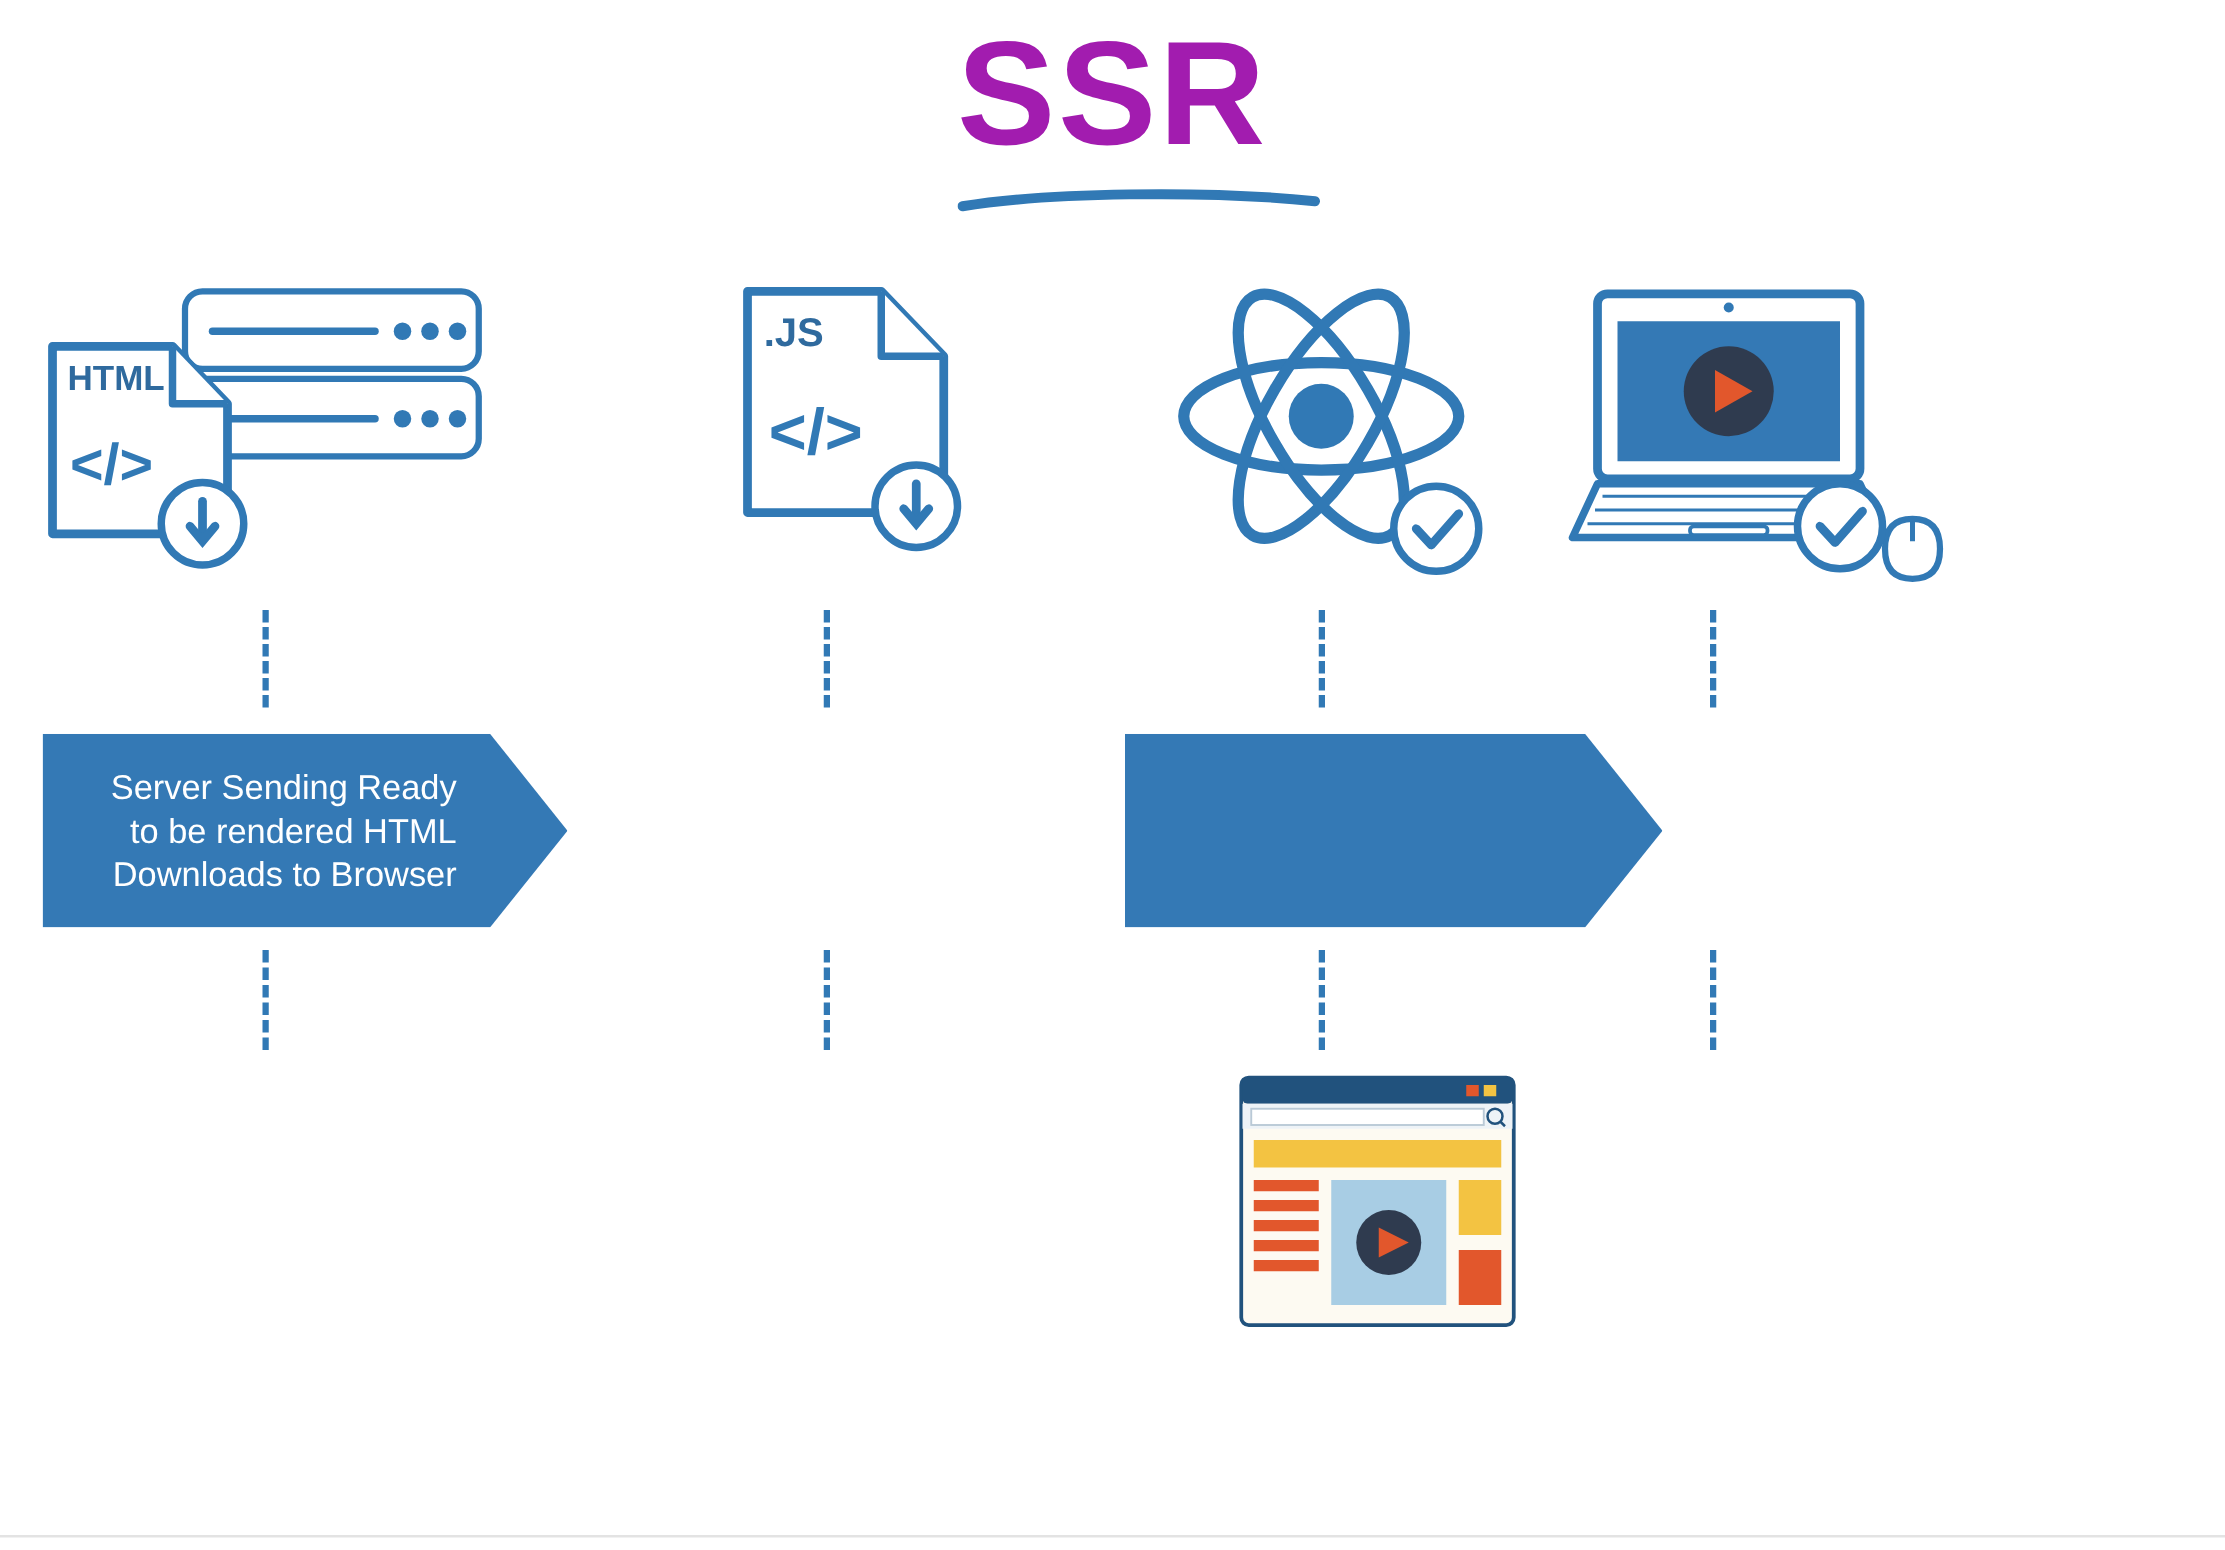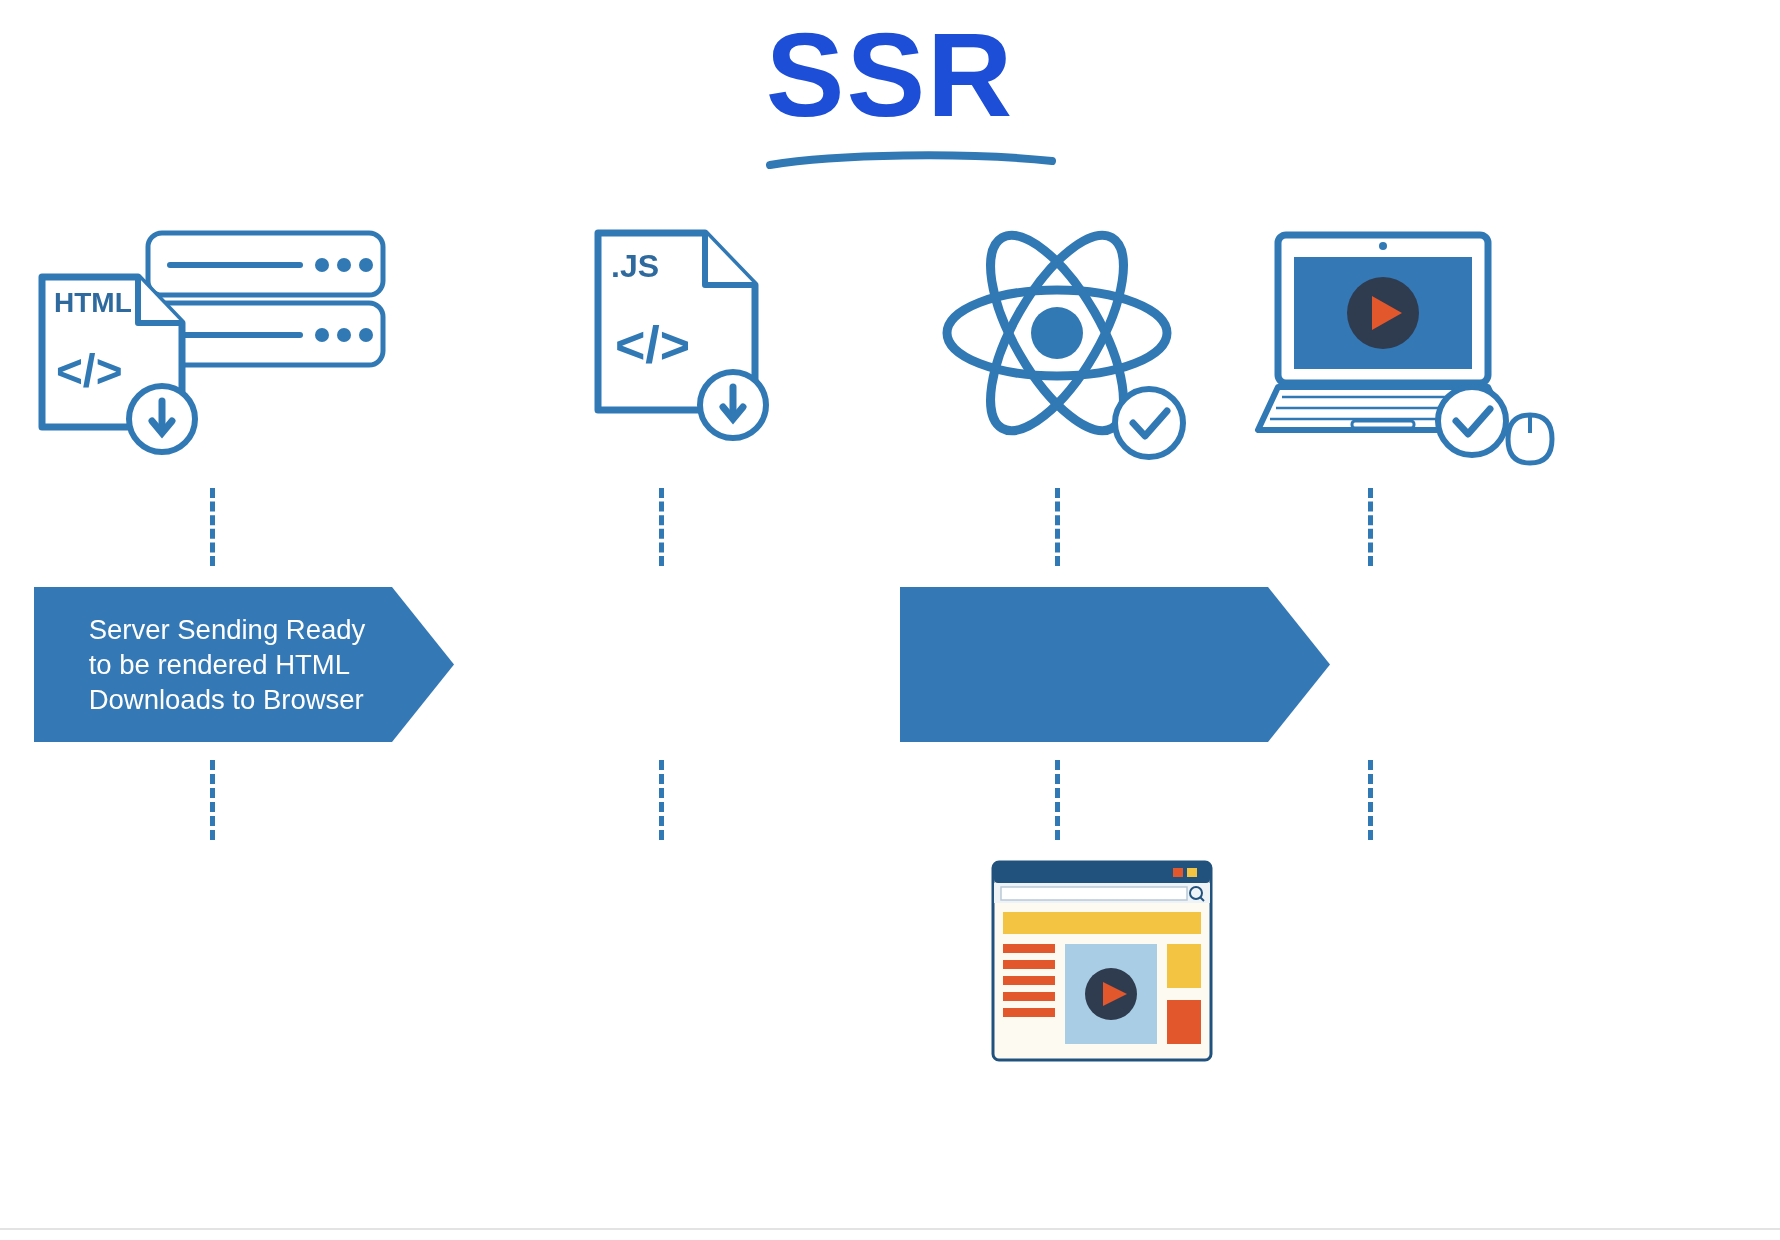--- a/index.html
+++ b/index.html
@@ -11,21 +11,21 @@
     overflow:hidden;
   }
   
   #title-area{
     position:absolute; left:0; top:14px; width:1780px;
     text-align:center;
   }
   #title-text{
     font-size:118px;
     font-weight:700;
-    color:#1d4ed8;
+    color:#a21caf;
     letter-spacing:2px;
     line-height:1.05;
     font-family:"Liberation Sans", sans-serif;
   }
   #title-underline{
     position:absolute; left:766px; top:150px;
     width:290px; height:22px;
   }
   
   .col{ position:absolute; top:0; width:445px; height:1240px; }
@@ -44,21 +44,21 @@
     background:transparent;
     border-left:5px dashed #3179b5;
   }
   
   .banner{
     position:absolute;
     display:flex;
     align-items:center;
     justify-content:center;
     color:#ffffff;
-    text-align:left;
+    text-align:right;
     line-height:1.28;
     font-size:27.5px;
     font-weight:400;
     padding:0 18px;
   }
   .banner b{ font-weight:700; }
   #banner-0{ left:24px;   top:587px; width:420px; height:155px; }
   #banner-1{ left:457px;  top:587px; width:430px; height:155px; }
 
   .banner-shape{

